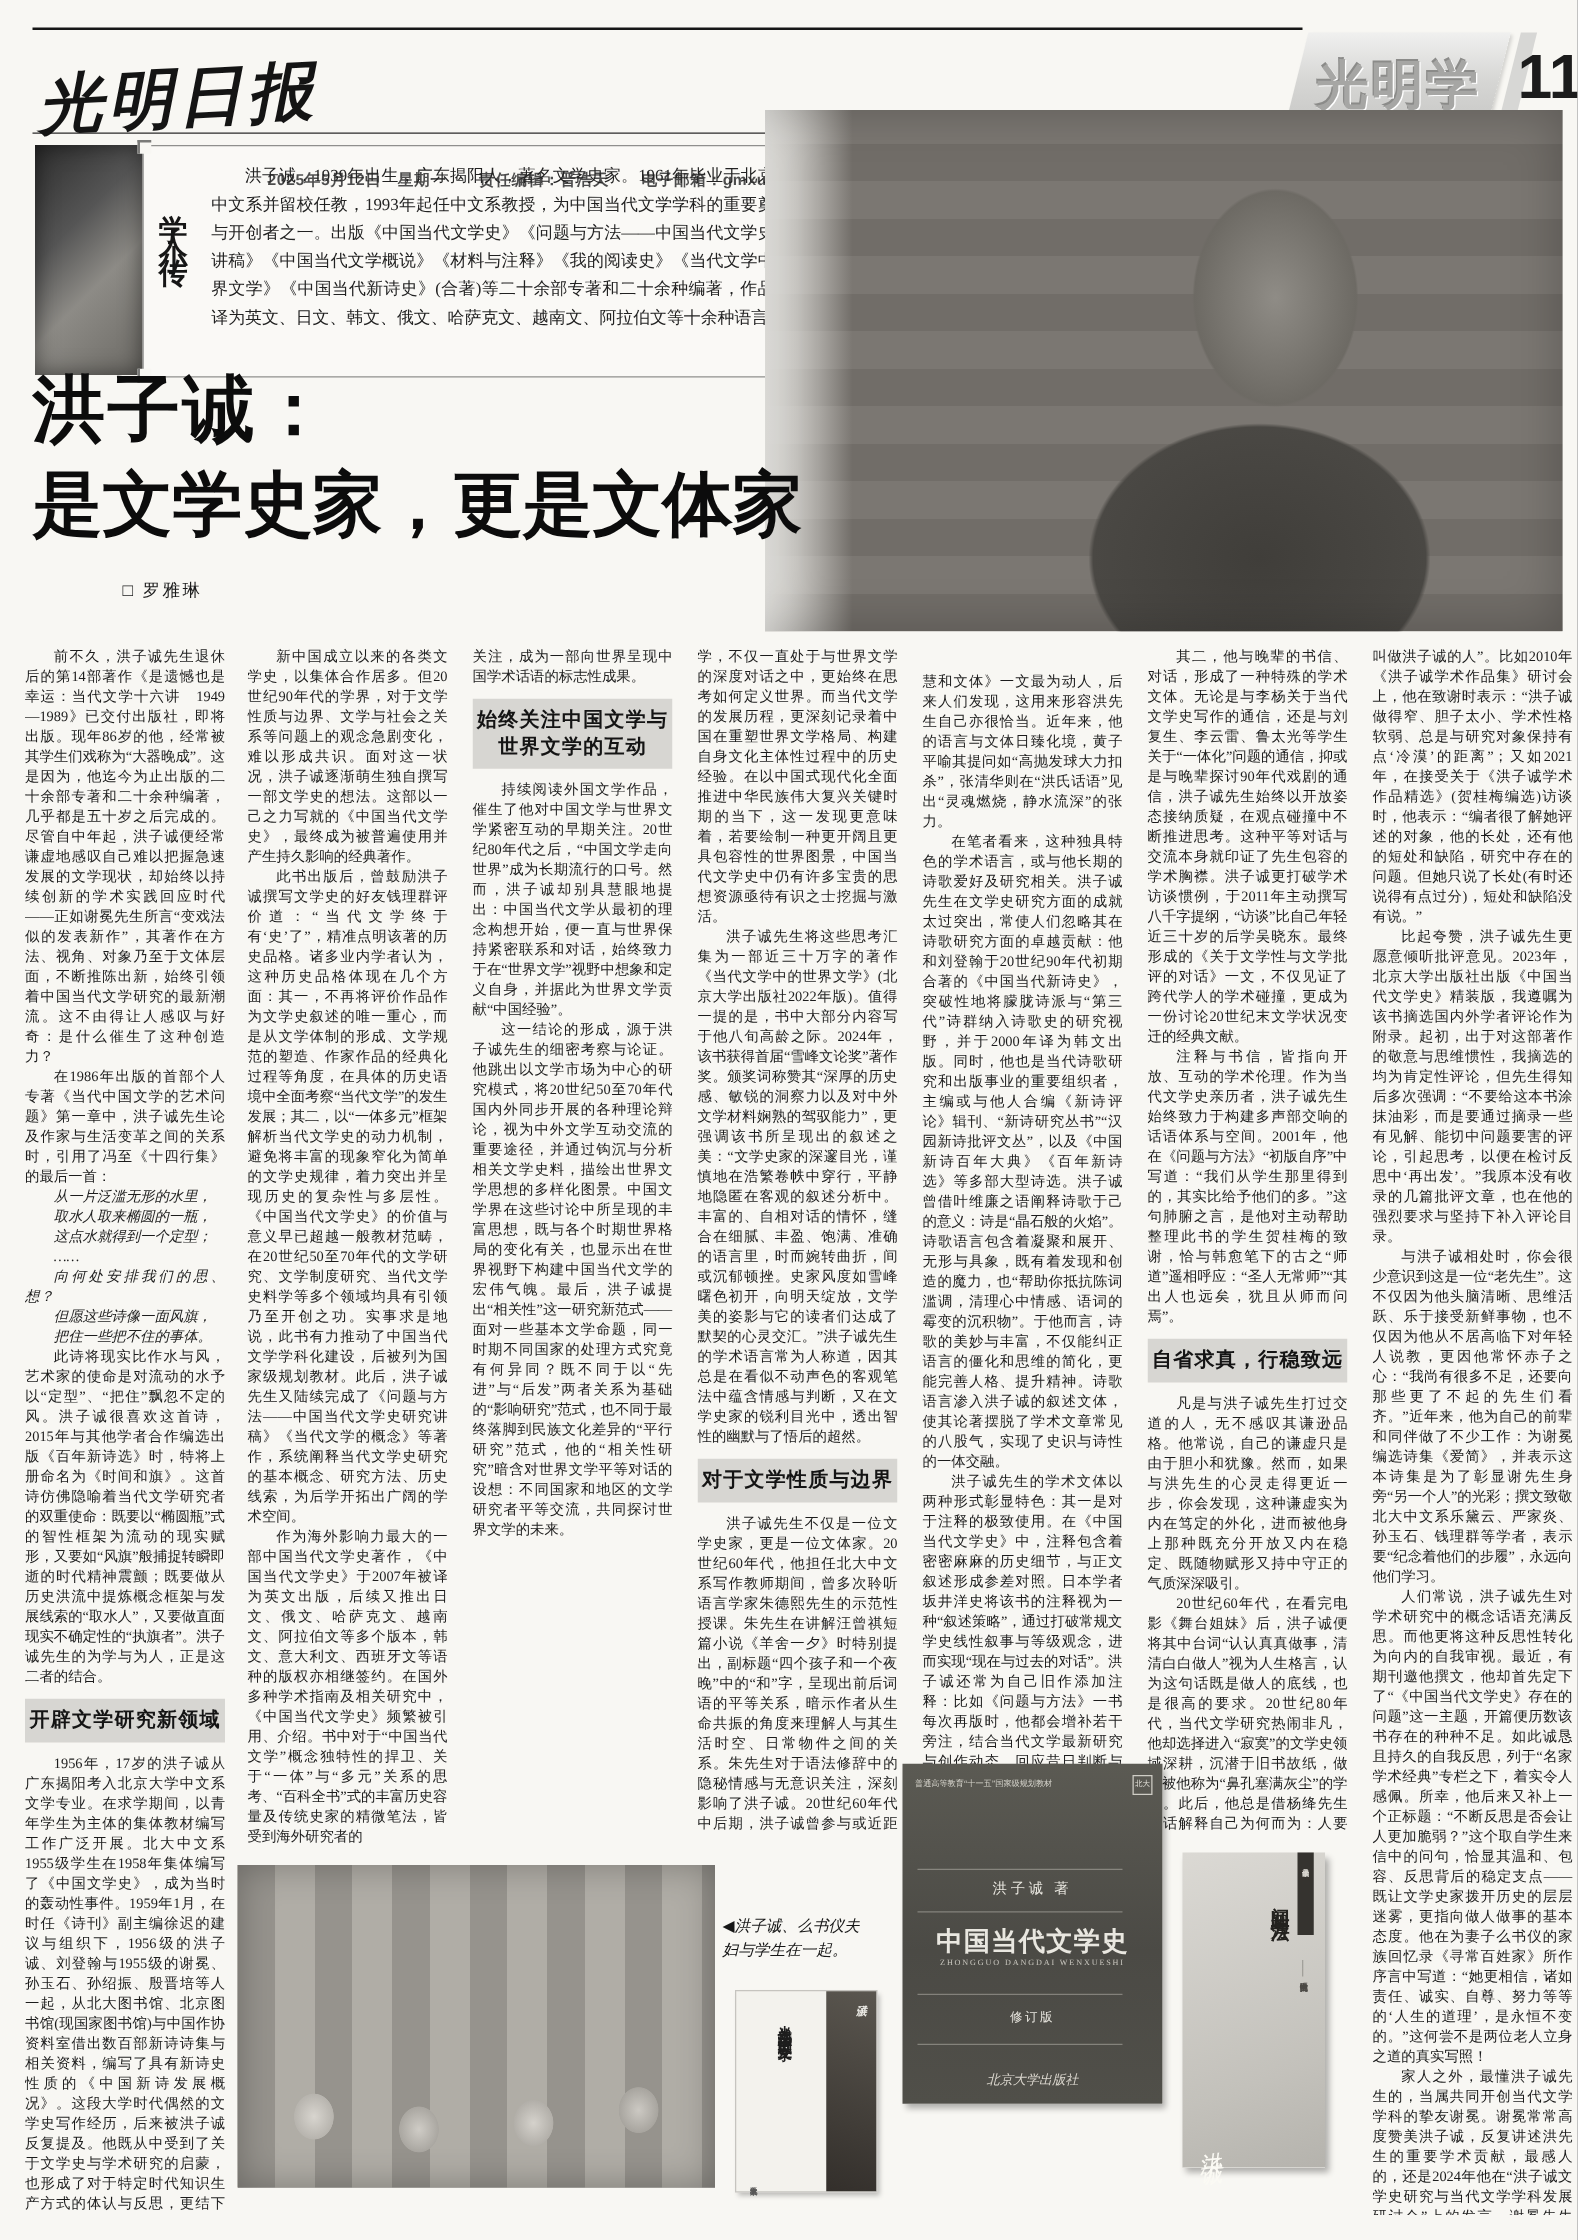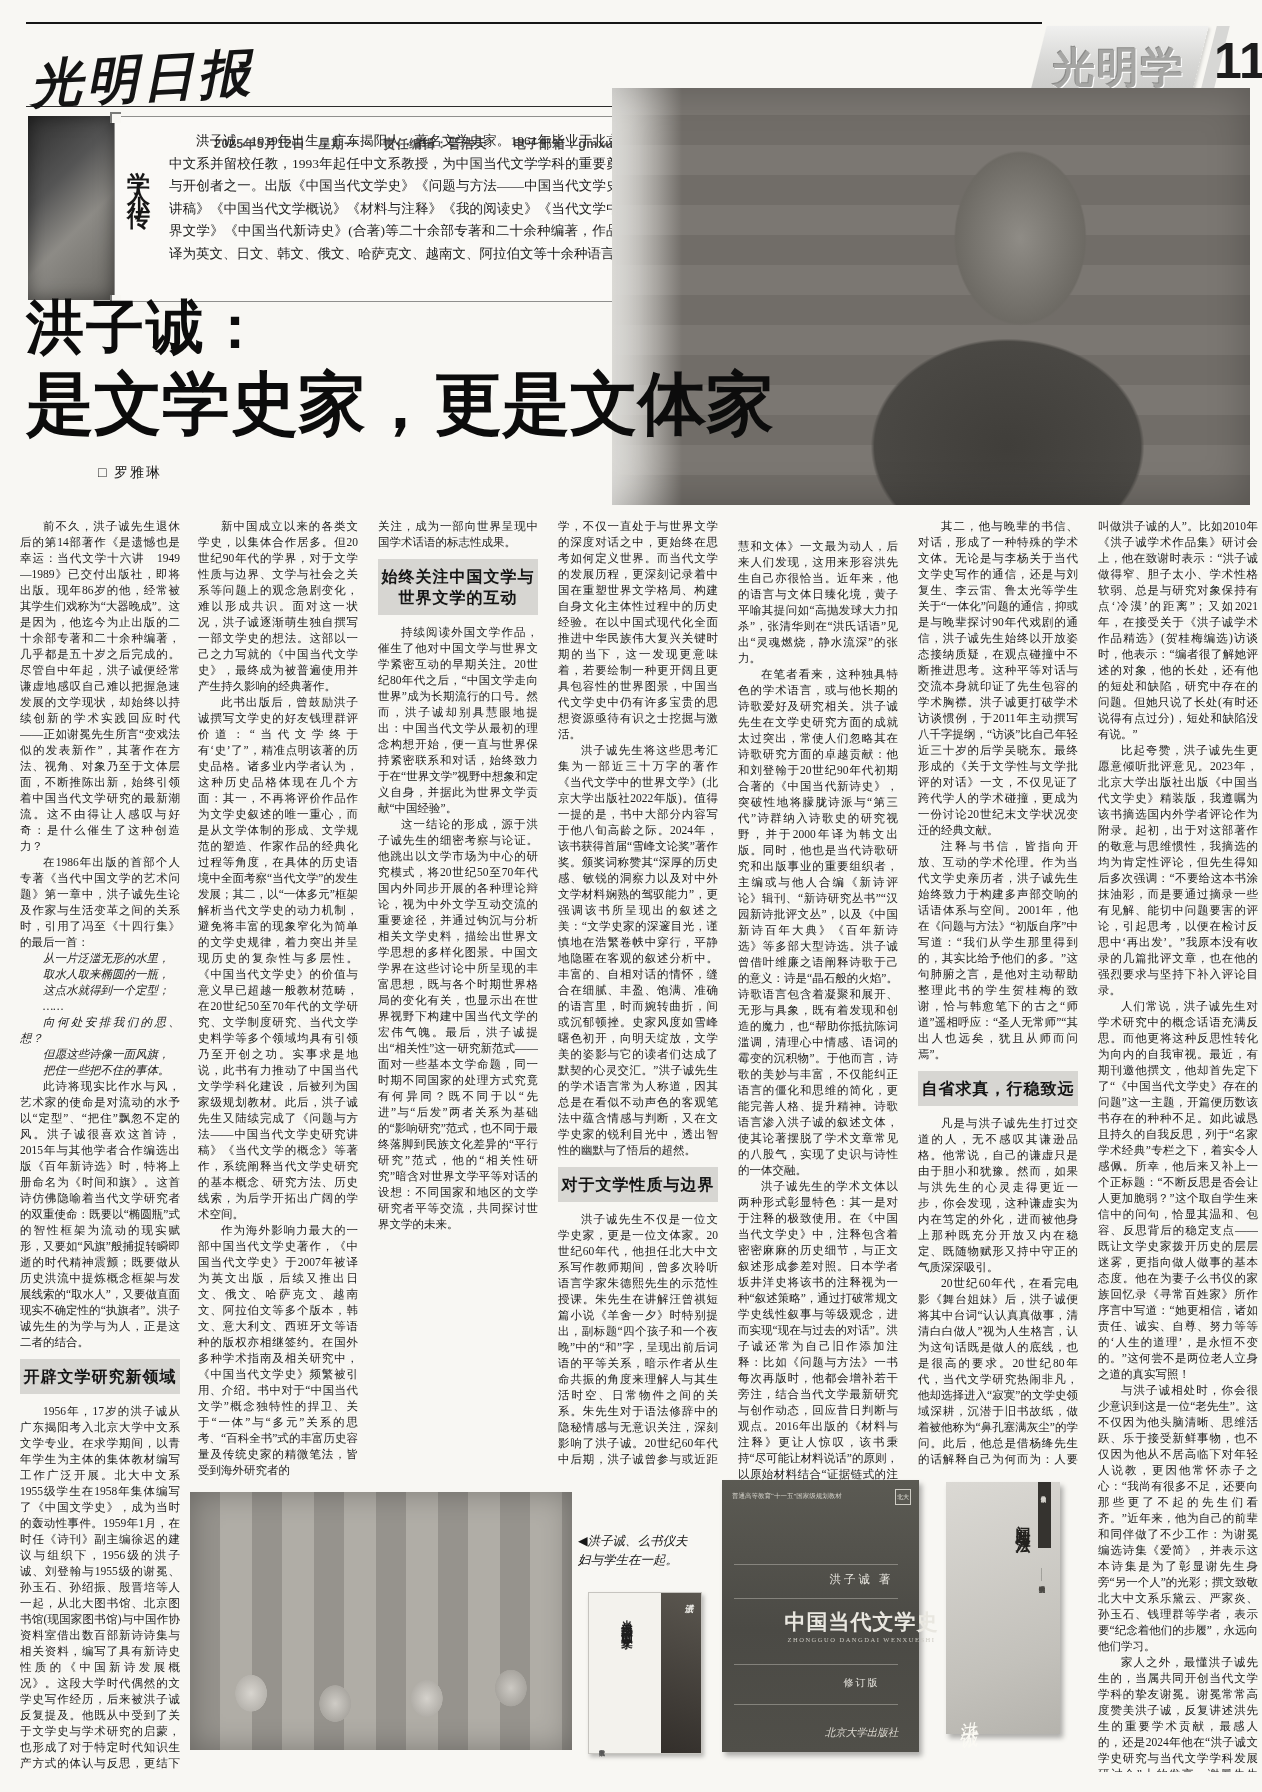--- a/index.html
+++ b/index.html
@@ -64,23 +64,23 @@
   .book-world{position:absolute;left:588px;top:1592px;width:112px;height:160px;
         background:#f3f2ed;border:1px solid #c6c4bf;box-shadow:2px 3px 4px rgba(0,0,0,.25);}
   .book-world .dark{position:absolute;right:0;top:0;width:36%;height:100%;
         background:linear-gradient(200deg,#5a564f 0%,#332f2b 100%);}
   .bw-title{position:absolute;left:30px;top:18px;writing-mode:vertical-rl;font-size:11.5px;
         font-weight:bold;letter-spacing:2px;color:#1e1e1e;}
   .bw-pub{position:absolute;left:8px;bottom:8px;writing-mode:vertical-rl;font-size:6px;color:#555;}
   .bw-sig{position:absolute;right:6px;top:4px;writing-mode:vertical-rl;font-size:9px;
         color:#efeee9;font-style:italic;}
 
-  .book-hist{position:absolute;left:722px;top:1480px;width:156px;height:272px;color:#e9e7e0;
+  .book-hist{position:absolute;left:722px;top:1411px;width:208px;height:272px;color:#e9e7e0;
         background:linear-gradient(180deg,#5b5a53 0%,#4b4a45 55%,#504f49 100%);
-        box-shadow:3px 4px 5px rgba(0,0,0,.3);padding-left:41px;}
+        box-shadow:3px 4px 5px rgba(0,0,0,.3);}
   .bh-series{position:absolute;left:10px;top:12px;width:150px;font-size:6.5px;color:#d6d4cc;}
   .bh-logo{position:absolute;right:8px;top:9px;width:14px;height:14px;border:1px solid #cfcdc5;
         font-size:6px;line-height:14px;text-align:center;color:#e4e2da;}
   .bh-author{position:absolute;top:92px;width:100%;text-align:center;font-size:11.5px;letter-spacing:3px;}
   .bh-line{position:absolute;left:12px;width:164px;border-top:1px solid rgba(235,233,224,.35);}
   .bh-title{position:absolute;top:128px;width:100%;text-align:center;font-size:21px;font-weight:bold;letter-spacing:1px;}
   .bh-pinyin{position:absolute;top:156px;width:100%;text-align:center;font-size:6.5px;letter-spacing:1.5px;color:#cbc9c1;}
   .bh-edition{position:absolute;top:196px;width:100%;text-align:center;font-size:10px;letter-spacing:2px;}
   .bh-pub{position:absolute;bottom:12px;width:100%;text-align:center;font-size:10.5px;font-style:italic;color:#ddd9d0;}
 
@@ -91,21 +91,21 @@
   .bwt-strip span{writing-mode:vertical-rl;font-size:5.5px;color:#d8d6d0;margin:4px 3px;display:inline-block;}
   .bwt-title{position:absolute;right:28px;top:32px;writing-mode:vertical-rl;font-size:15px;
         font-weight:bold;letter-spacing:3px;color:#23221f;}
   .bwt-sub{position:absolute;right:14px;top:86px;writing-mode:vertical-rl;font-size:6.5px;color:#4c4a46;}
   .bwt-sig{position:absolute;left:8px;bottom:14px;writing-mode:vertical-rl;font-size:18px;
         color:#fbfaf4;font-style:italic;transform:rotate(-6deg);letter-spacing:4px;}
 
   
   .headline{position:absolute;left:26px;top:290px;font-weight:700;color:#0c0c0c;line-height:76px;}
   .headline .l1{font-size:58px;letter-spacing:2px;}
-  .headline .l2{font-size:68px;letter-spacing:0;}
+  .headline .l2{font-size:56px;letter-spacing:0;}
   .byline{position:absolute;left:54px;top:464px;font-size:14px;color:#1b1b1b;letter-spacing:2px;margin-left:44px;}
 
   
   .col{position:absolute;top:518px;width:160px;overflow:hidden;font-size:11.5px;line-height:16px;
        text-align:justify;color:#1c1c1c;}
   .col p{margin:0;}
   .col p.ind{text-indent:2em;}
   .col p.cont{text-indent:0;}
   .col .subhead{background:#d7d6d2;font-weight:bold;font-size:16px;line-height:21px;text-align:center;
        padding:7px 2px;margin:9px 0;font-family:"Liberation Sans",sans-serif;letter-spacing:1px;color:#141414;}
@@ -191,22 +191,22 @@
   <div class="col" id="col6">
       <p class="ind">其二，他与晚辈的书信、对话，形成了一种特殊的学术文体。无论是与李杨关于当代文学史写作的通信，还是与刘复生、李云雷、鲁太光等学生关于“一体化”问题的通信，抑或是与晚辈探讨90年代戏剧的通信，洪子诚先生始终以开放姿态接纳质疑，在观点碰撞中不断推进思考。这种平等对话与交流本身就印证了先生包容的学术胸襟。洪子诚更打破学术访谈惯例，于2011年主动撰写八千字提纲，“访谈”比自己年轻近三十岁的后学吴晓东。最终形成的《关于文学性与文学批评的对话》一文，不仅见证了跨代学人的学术碰撞，更成为一份讨论20世纪末文学状况变迁的经典文献。</p>
       <p class="ind">注释与书信，皆指向开放、互动的学术伦理。作为当代文学史亲历者，洪子诚先生始终致力于构建多声部交响的话语体系与空间。2001年，他在《问题与方法》“初版自序”中写道：“我们从学生那里得到的，其实比给予他们的多。”这句肺腑之言，是他对主动帮助整理此书的学生贺桂梅的致谢，恰与韩愈笔下的古之“师道”遥相呼应：“圣人无常师”“其出人也远矣，犹且从师而问焉”。</p>
       <div class="subhead">自省求真，行稳致远</div>
       <p class="ind">凡是与洪子诚先生打过交道的人，无不感叹其谦逊品格。他常说，自己的谦虚只是由于胆小和犹豫。然而，如果与洪先生的心灵走得更近一步，你会发现，这种谦虚实为内在笃定的外化，进而被他身上那种既充分开放又内在稳定、既随物赋形又持中守正的气质深深吸引。</p>
       <p class="ind">20世纪60年代，在看完电影《舞台姐妹》后，洪子诚便将其中台词“认认真真做事，清清白白做人”视为人生格言，认为这句话既是做人的底线，也是很高的要求。20世纪80年代，当代文学研究热闹非凡，他却选择进入“寂寞”的文学史领域深耕，沉潜于旧书故纸，做着被他称为“鼻孔塞满灰尘”的学问。此后，他总是借杨绛先生的话解释自己为何而为：人要明白自己能做什么，如果要做萝卜白菜，就力求做水多肉脆的好萝卜、瓷瓷实实的包心好白菜。先生自比“萝卜白菜”当然是谦辞，而执着于“好”的标准，则显露出他对学术志业的坚定信念与虔诚追求。</p>
     </div>
   <div class="col" id="col7">
       <p class="cont">叫做洪子诚的人”。比如2010年《洪子诚学术作品集》研讨会上，他在致谢时表示：“洪子诚做得窄、胆子太小、学术性格软弱、总是与研究对象保持有点‘冷漠’的距离”；又如2021年，在接受关于《洪子诚学术作品精选》(贺桂梅编选)访谈时，他表示：“编者很了解她评述的对象，他的长处，还有他的短处和缺陷，研究中存在的问题。但她只说了长处(有时还说得有点过分)，短处和缺陷没有说。”</p>
       <p class="ind">比起夸赞，洪子诚先生更愿意倾听批评意见。2023年，北京大学出版社出版《中国当代文学史》精装版，我遵嘱为该书摘选国内外学者评论作为附录。起初，出于对这部著作的敬意与思维惯性，我摘选的均为肯定性评论，但先生得知后多次强调：“不要给这本书涂抹油彩，而是要通过摘录一些有见解、能切中问题要害的评论，引起思考，以便在检讨反思中‘再出发’。”我原本没有收录的几篇批评文章，也在他的强烈要求与坚持下补入评论目录。</p>
+      <p class="ind">与洪子诚相处时，你会很少意识到这是一位“老先生”。这不仅因为他头脑清晰、思维活跃、乐于接受新鲜事物，也不仅因为他从不居高临下对年轻人说教，更因他常怀赤子之心：“我尚有很多不足，还要向那些更了不起的先生们看齐。”近年来，他为自己的前辈和同伴做了不少工作：为谢冕编选诗集《爱简》，并表示这本诗集是为了彰显谢先生身旁“另一个人”的光彩；撰文致敬北大中文系乐黛云、严家炎、孙玉石、钱理群等学者，表示要“纪念着他们的步履”，永远向他们学习。</p>
       <p class="ind">人们常说，洪子诚先生对学术研究中的概念话语充满反思。而他更将这种反思性转化为向内的自我审视。最近，有期刊邀他撰文，他却首先定下了“《中国当代文学史》存在的问题”这一主题，开篇便历数该书存在的种种不足。如此诚恳且持久的自我反思，列于“名家学术经典”专栏之下，着实令人感佩。所幸，他后来又补上一个正标题：“不断反思是否会让人更加脆弱？”这个取自学生来信中的问句，恰显其温和、包容、反思背后的稳定支点——既让文学史家拨开历史的层层迷雾，更指向做人做事的基本态度。他在为妻子么书仪的家族回忆录《寻常百姓家》所作序言中写道：“她更相信，诸如责任、诚实、自尊、努力等等的‘人生的道理’，是永恒不变的。”这何尝不是两位老人立身之道的真实写照！</p>
-      <p class="ind">与洪子诚相处时，你会很少意识到这是一位“老先生”。这不仅因为他头脑清晰、思维活跃、乐于接受新鲜事物，也不仅因为他从不居高临下对年轻人说教，更因他常怀赤子之心：“我尚有很多不足，还要向那些更了不起的先生们看齐。”近年来，他为自己的前辈和同伴做了不少工作：为谢冕编选诗集《爱简》，并表示这本诗集是为了彰显谢先生身旁“另一个人”的光彩；撰文致敬北大中文系乐黛云、严家炎、孙玉石、钱理群等学者，表示要“纪念着他们的步履”，永远向他们学习。</p>
       <p class="ind">家人之外，最懂洪子诚先生的，当属共同开创当代文学学科的挚友谢冕。谢冕常常高度赞美洪子诚，反复讲述洪先生的重要学术贡献，最感人的，还是2024年他在“洪子诚文学史研究与当代文学学科发展研讨会”上的发言。谢冕先生说，当代文学研究者需要面对风起云涌、日新月异的当代现场，身居其间者往往如临深渊、如履薄冰，然而，洪子诚先生“履险如夷，终成大业”。</p>
     </div>
 
   <div class="group-photo"></div>
   <div class="caption">◀洪子诚、么书仪夫
 妇与学生在一起。</div>
 
   <div class="book-world">
     <div class="dark"></div>
     <div class="bw-sig">洪子诚</div>

